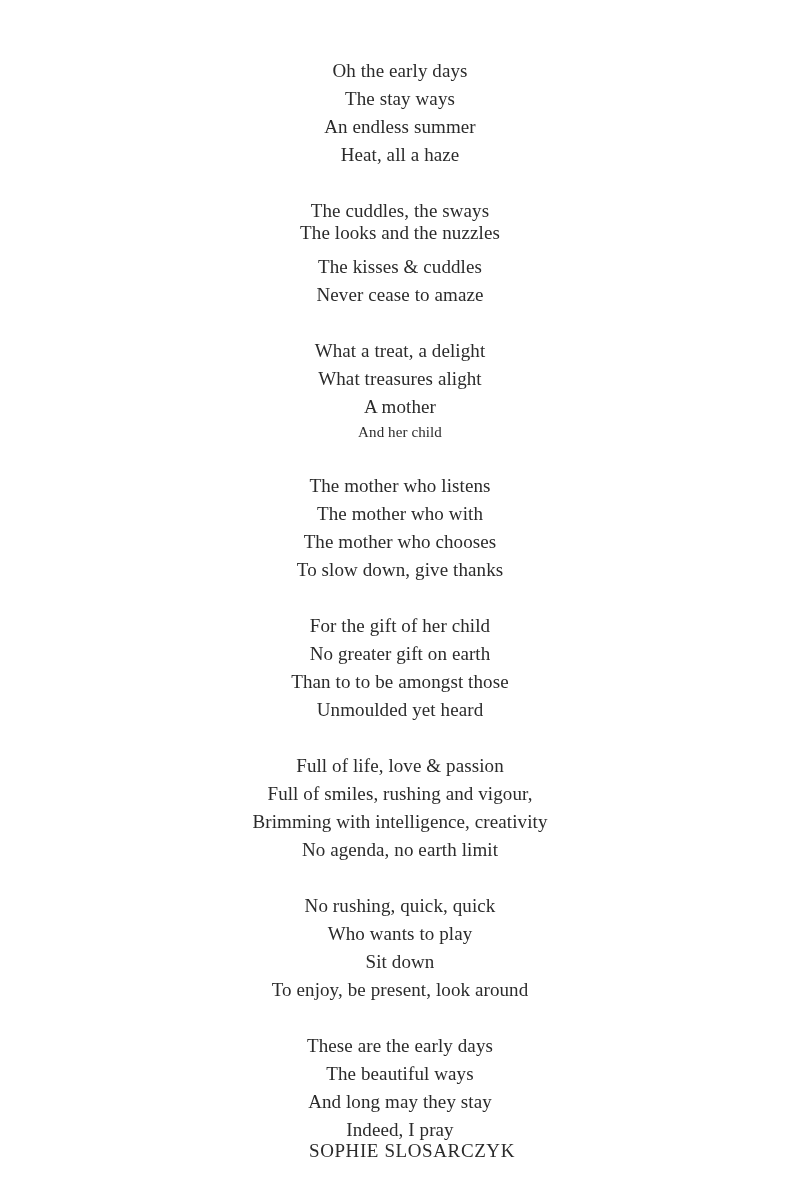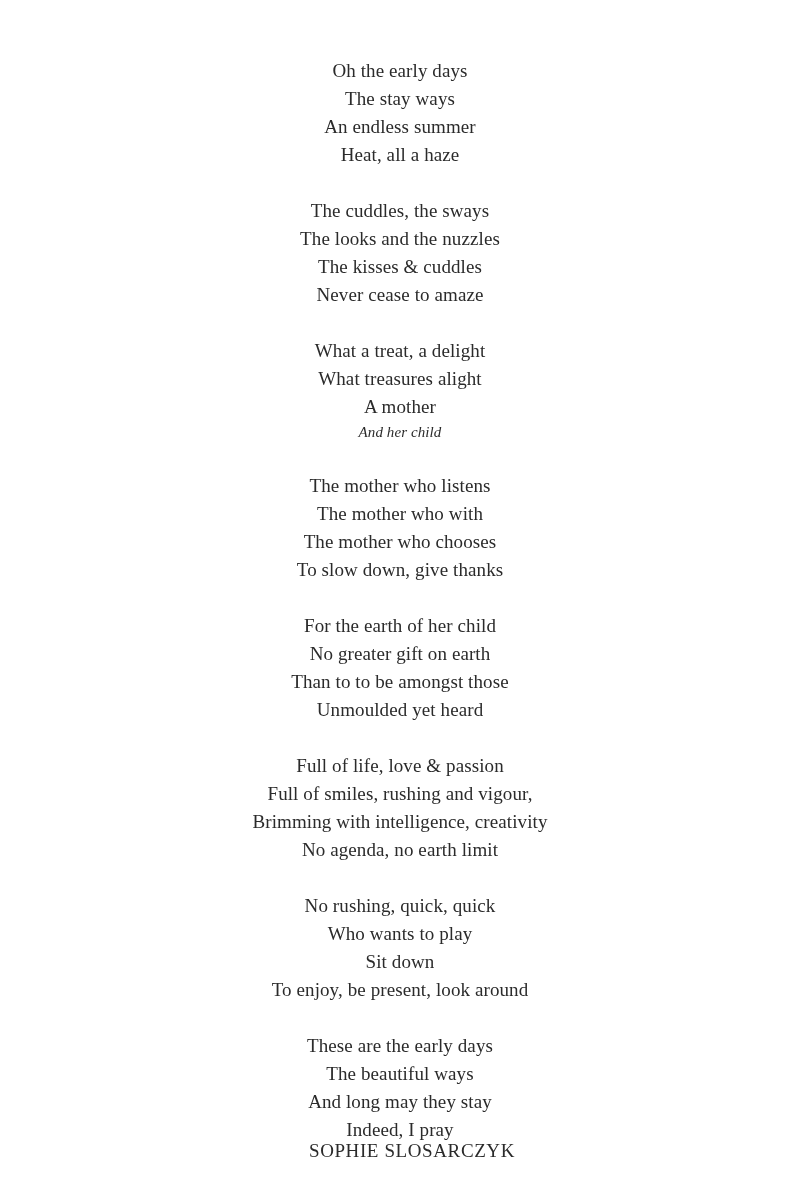--- a/index.html
+++ b/index.html
@@ -29,21 +29,20 @@
       text-align: center;
       font-size: 19px;
       line-height: 28px;
       height: 28px;
       white-space: nowrap;
       letter-spacing: 0.1px;
       margin-top: 35px;
     }
     .line.small {
       font-size: 15px;
-      font-style: italic;
     }
     .author {
       position: absolute;
       left: 0;
       width: 800px;
       text-align: center;
       font-size: 19px;
       line-height: 28px;
       letter-spacing: 0.6px;
       margin-left: 12px;
@@ -56,41 +55,41 @@
 
   <div>
     <div class="line" style="top:22px">Oh the early days</div>
     <div class="line" style="top:50px">The stay ways</div>
     <div class="line" style="top:78px">An endless summer</div>
     <div class="line" style="top:106px">Heat, all a haze</div>
   </div>
 
   <div>
     <div class="line" style="top:162px">The cuddles, the sways</div>
-    <div class="line" style="top:190px">The looks and the nuzzles</div>
+    <div class="line" style="top:184px">The looks and the nuzzles</div>
     <div class="line" style="top:218px">The kisses &amp; cuddles</div>
     <div class="line" style="top:246px">Never cease to amaze</div>
   </div>
 
   <div>
     <div class="line" style="top:302px">What a treat, a delight</div>
     <div class="line" style="top:330px">What treasures alight</div>
     <div class="line" style="top:358px">A mother</div>
     <div class="line small" style="top:383px">And her child</div>
   </div>
 
   <div>
     <div class="line" style="top:437px">The mother who listens</div>
     <div class="line" style="top:465px">The mother who with</div>
     <div class="line" style="top:493px">The mother who chooses</div>
     <div class="line" style="top:521px">To slow down, give thanks</div>
   </div>
 
   <div>
-    <div class="line" style="top:577px">For the earth of her child</div>
+    <div class="line" style="top:577px">For the gift of her child</div>
     <div class="line" style="top:605px">No greater gift on earth</div>
     <div class="line" style="top:633px">Than to to be amongst those</div>
     <div class="line" style="top:661px">Unmoulded yet heard</div>
   </div>
 
   <div>
     <div class="line" style="top:717px">Full of life, love &amp; passion</div>
     <div class="line" style="top:745px">Full of smiles, rushing and vigour,</div>
     <div class="line" style="top:773px">Brimming with intelligence, creativity</div>
     <div class="line" style="top:801px">No agenda, no earth limit</div>

